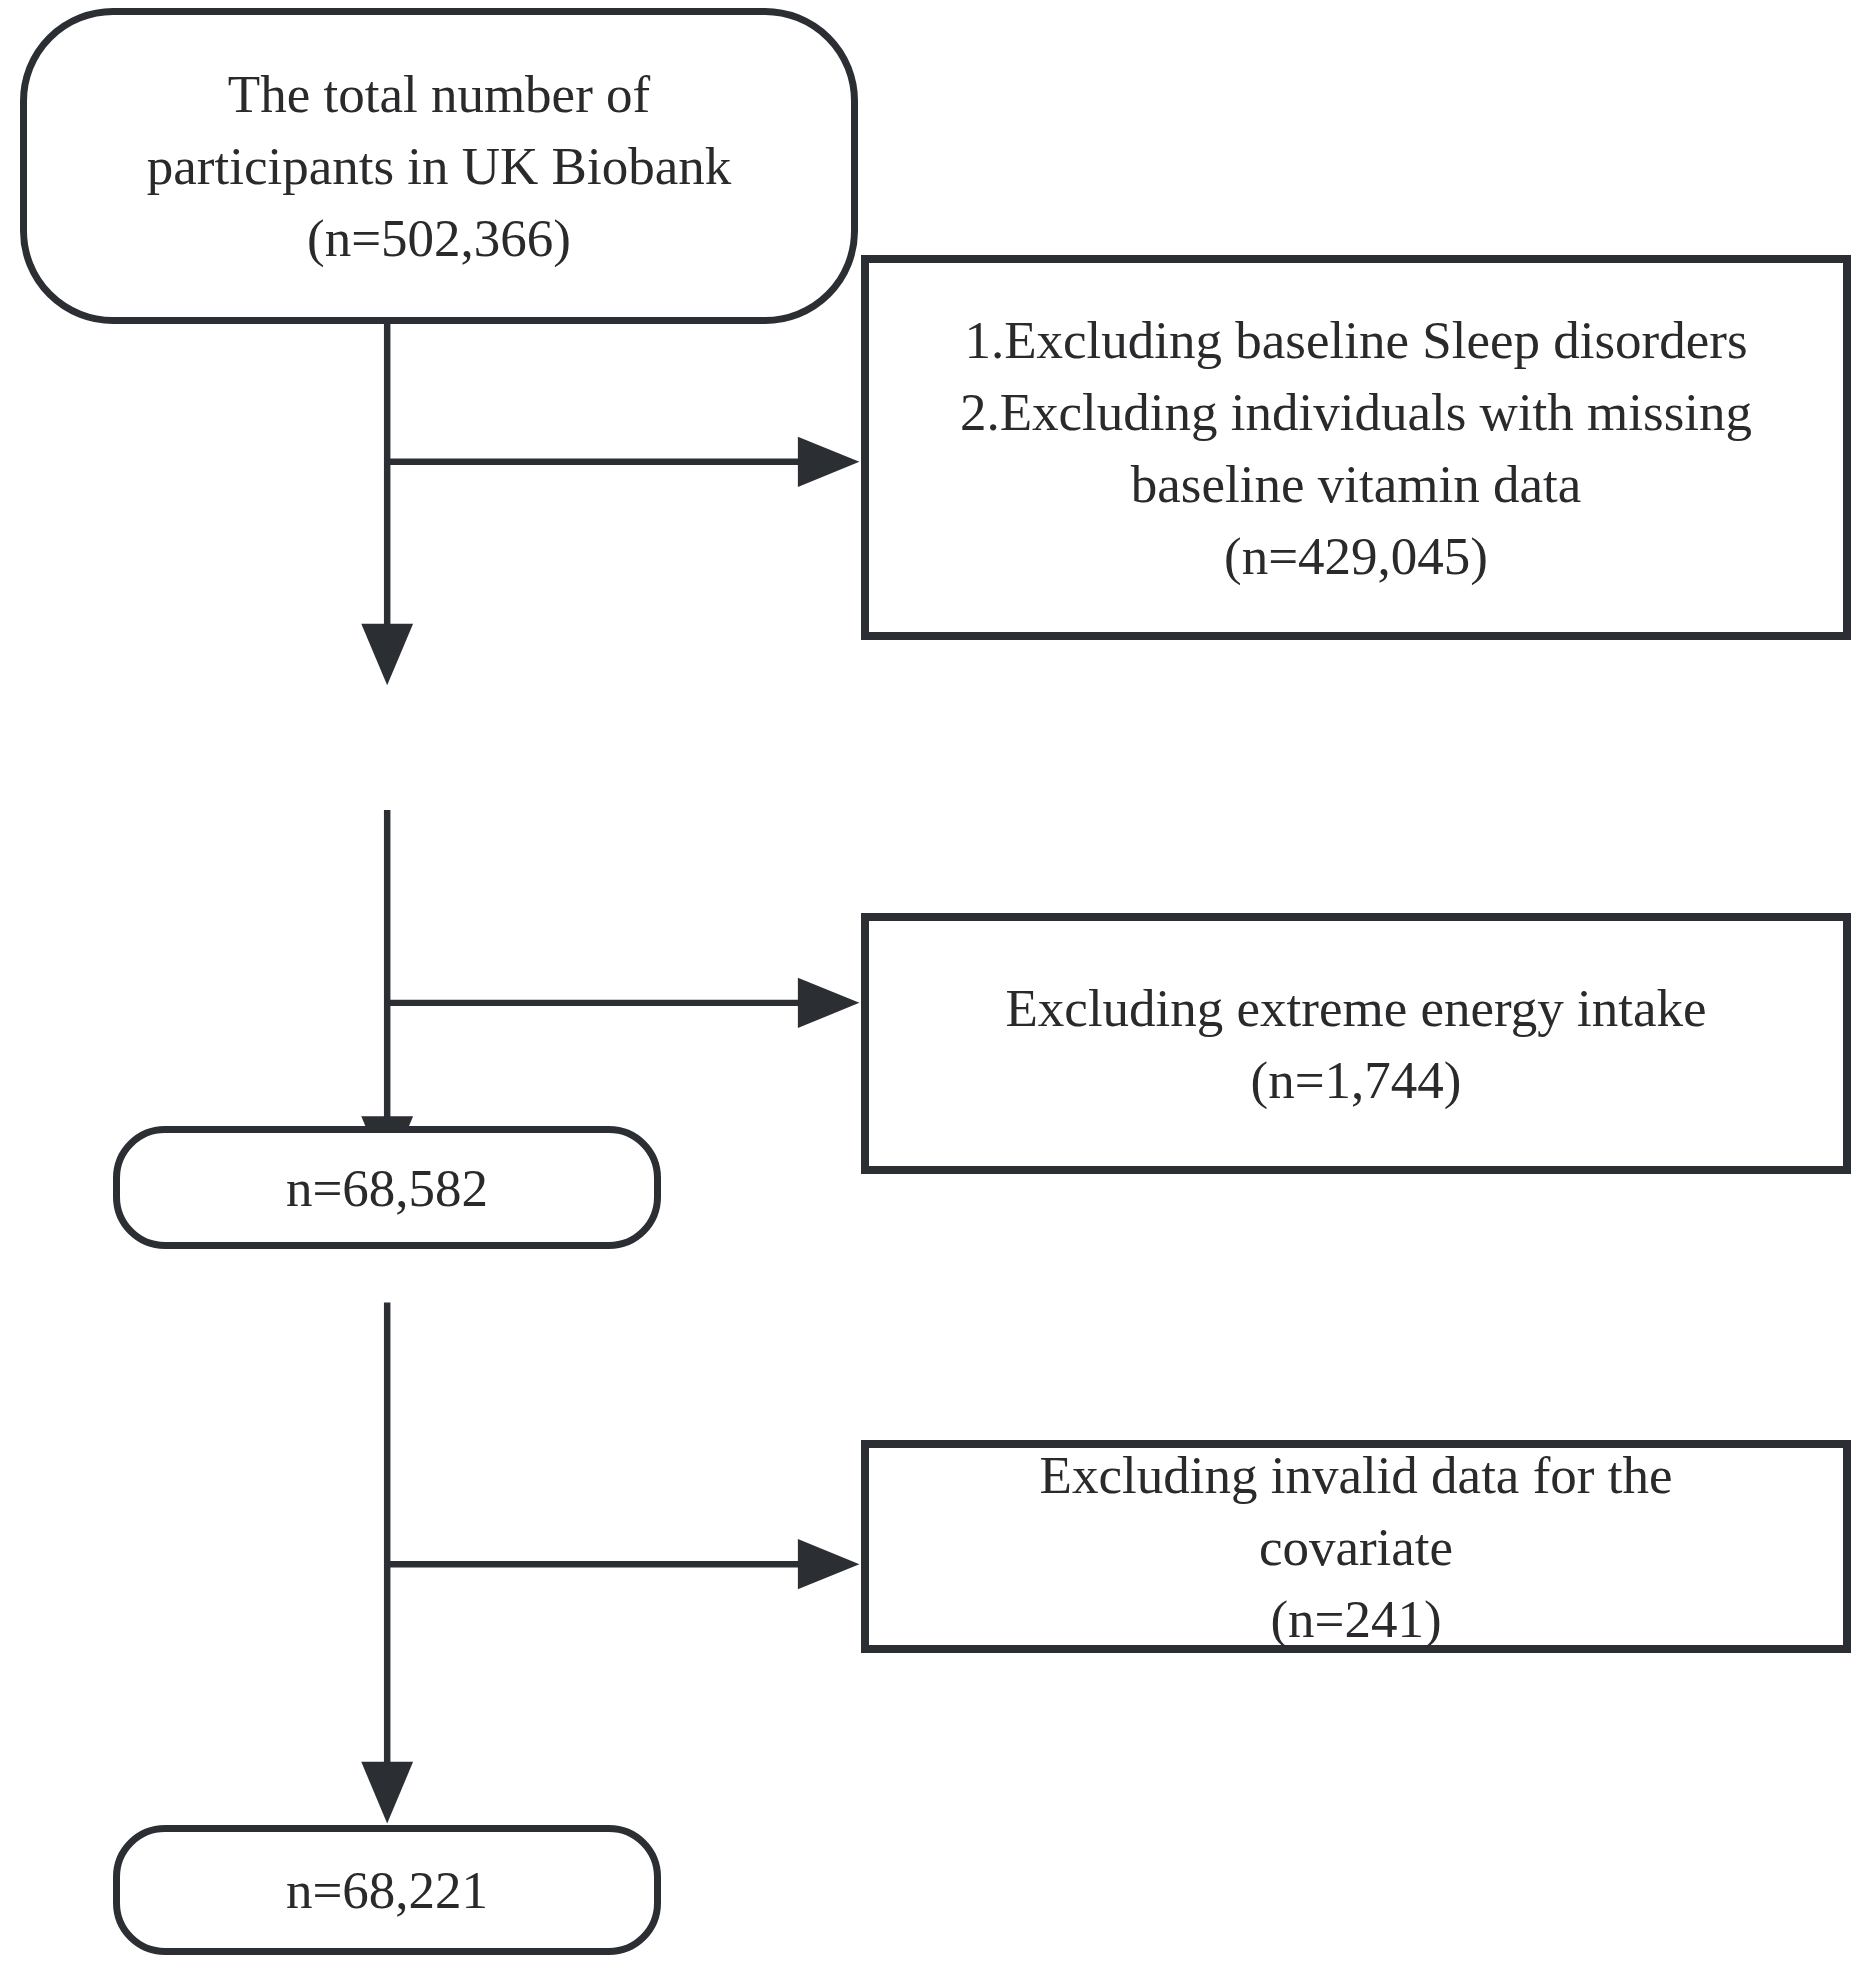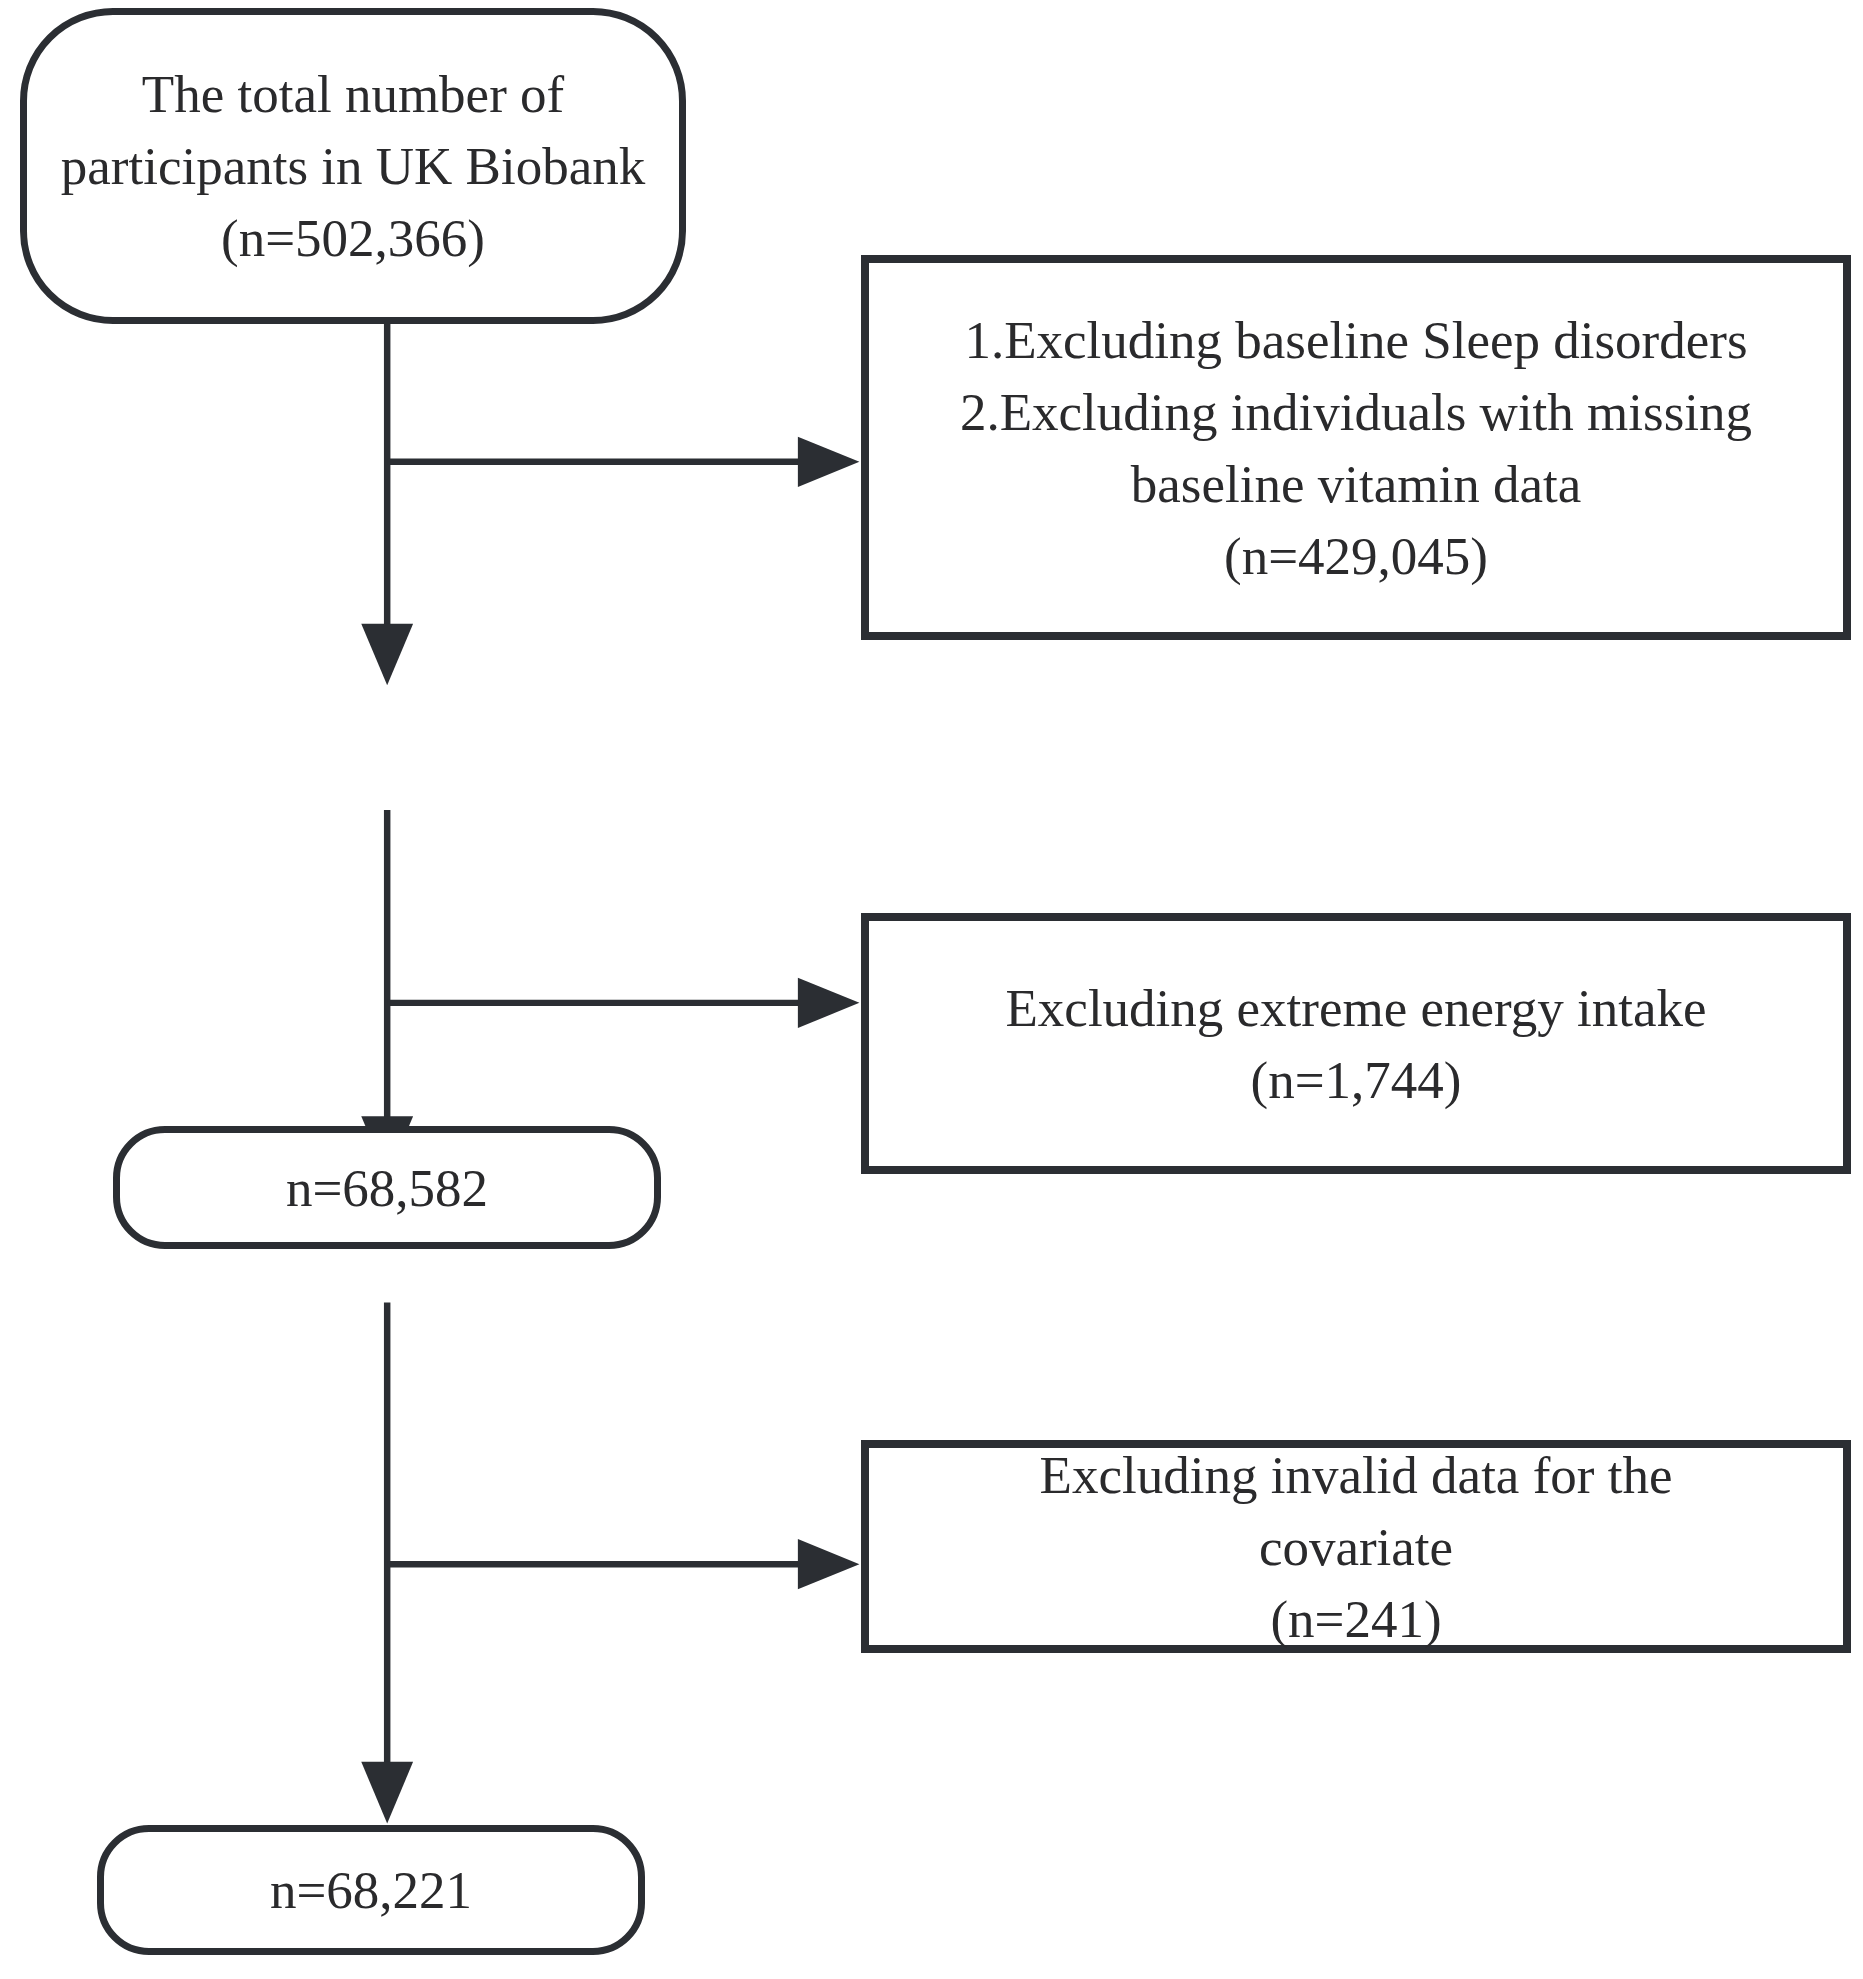--- a/index.html
+++ b/index.html
@@ -53,27 +53,27 @@
     border-radius: 93px;
   }
   .pill {
     border-radius: 52px;
     font-size: 53px;
   }
   .excl {
     border-width: 8px;
     border-radius: 0;
   }
-  .node-total   { left: 20px;   top: 8px;   width: 666px;  height: 316px; }
+  .node-total   { left: 20px;   top: 8px;   width: 838px;  height: 316px; }
   .excl-1       { left: 861px; top: 255px;  width: 990px; height: 385px; }
   .pill-70326   { left: 113px;  top: 687px;  width: 548px;  height: 123px; }
   .excl-2       { left: 861px; top: 873px; width: 990px; height: 261px; margin-top: 40px; }
   .pill-68582   { left: 113px;  top: 1126px; width: 548px;  height: 123px; }
   .excl-3       { left: 861px; top: 1440px; width: 990px; height: 213px; }
-  .pill-68221   { left: 97px;  top: 1825px; width: 548px;  height: 130px; }
+  .pill-68221   { left: 113px;  top: 1825px; width: 548px;  height: 130px; }
   .tl {
     display: block;
     white-space: nowrap;
   }
 </style>
 </head>
 <body>
 
 <div id="canvas">
 

